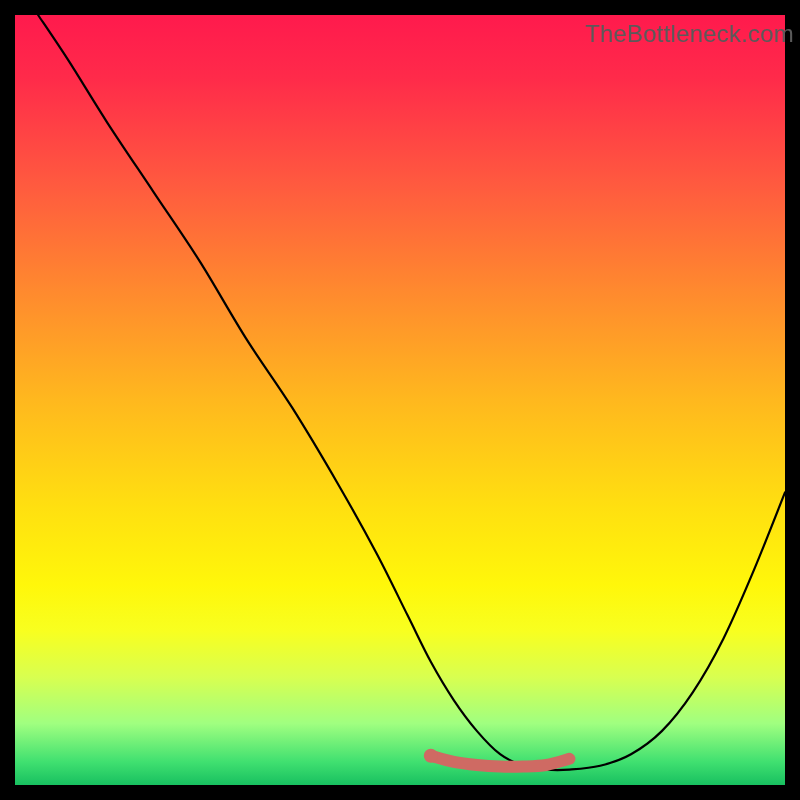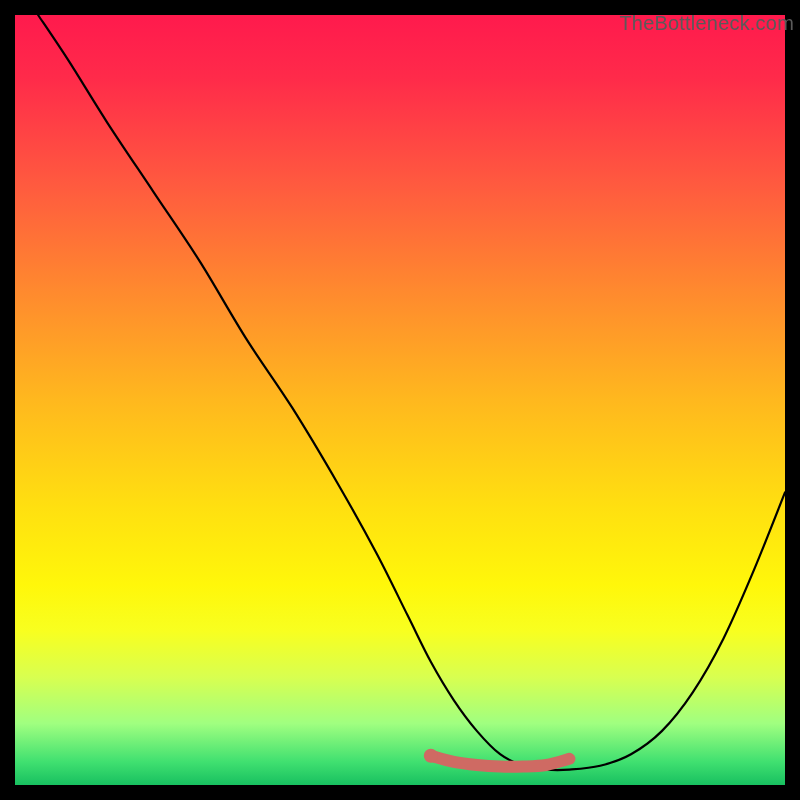--- a/index.html
+++ b/index.html
@@ -34,24 +34,24 @@
       #fff70a 74%,
       #f8ff20 80%,
       #d8ff50 86%,
       #a0ff80 92%,
       #40e070 97%,
       #18c060 100%
     );
   }
   .watermark {
     position: absolute;
-    top: 12px;
+    top: 20px;
     right: 6px;
     font-family: Arial, Helvetica, sans-serif;
-    font-size: 20px;
+    font-size: 24px;
     color: #5a5a5a;
     letter-spacing: 0.2px;
     user-select: none;
   }
   svg.curve {
     position: absolute;
     left: 0;
     top: 0;
     width: 770px;
     height: 770px;

